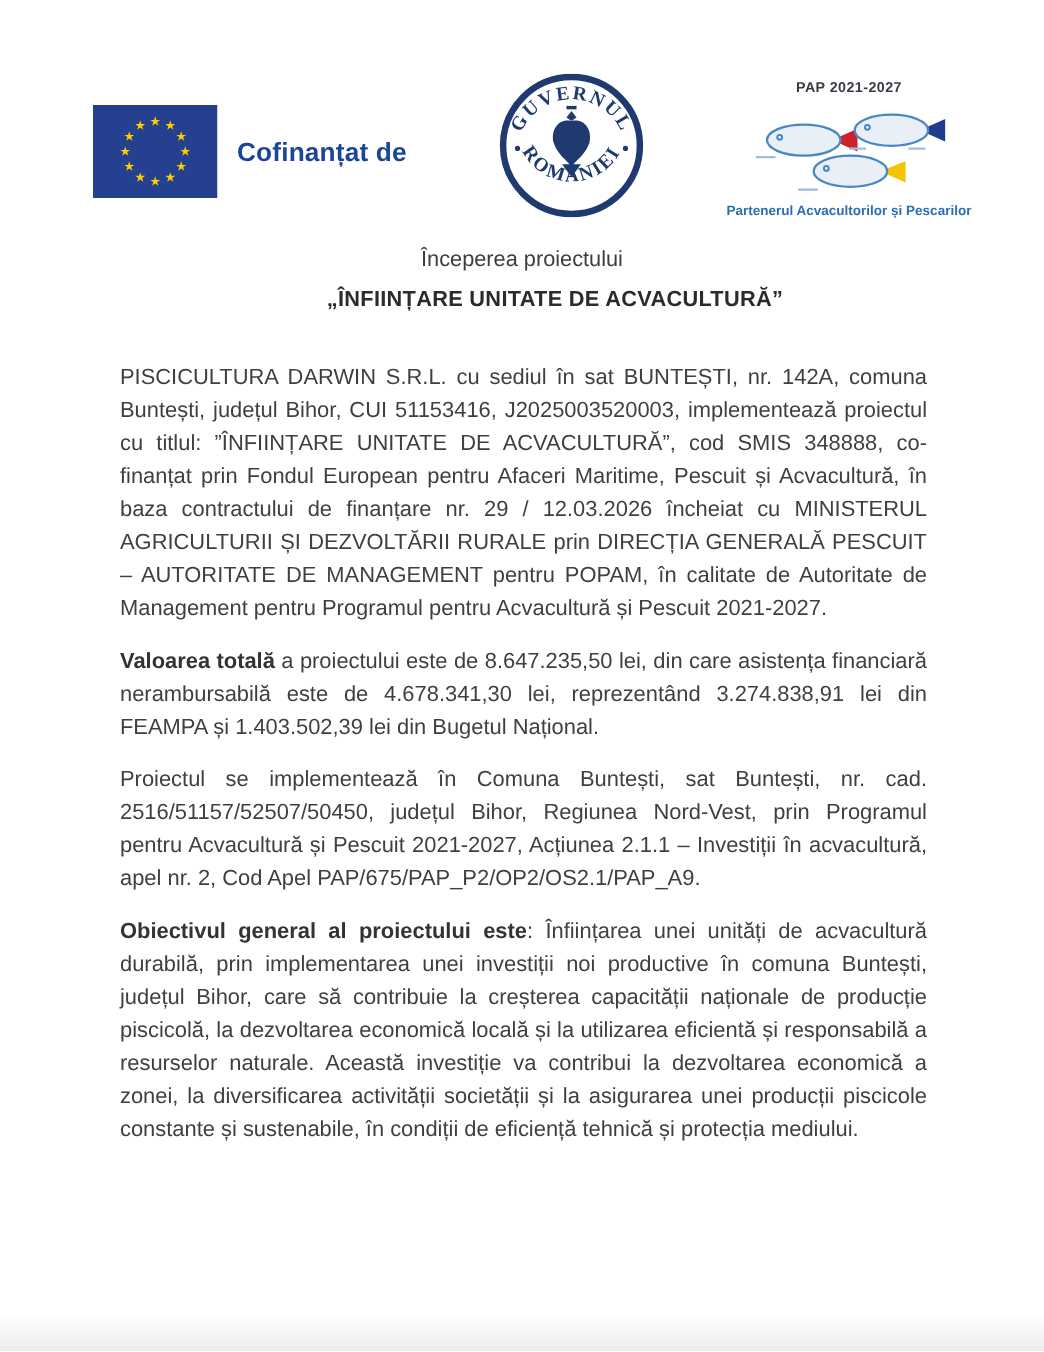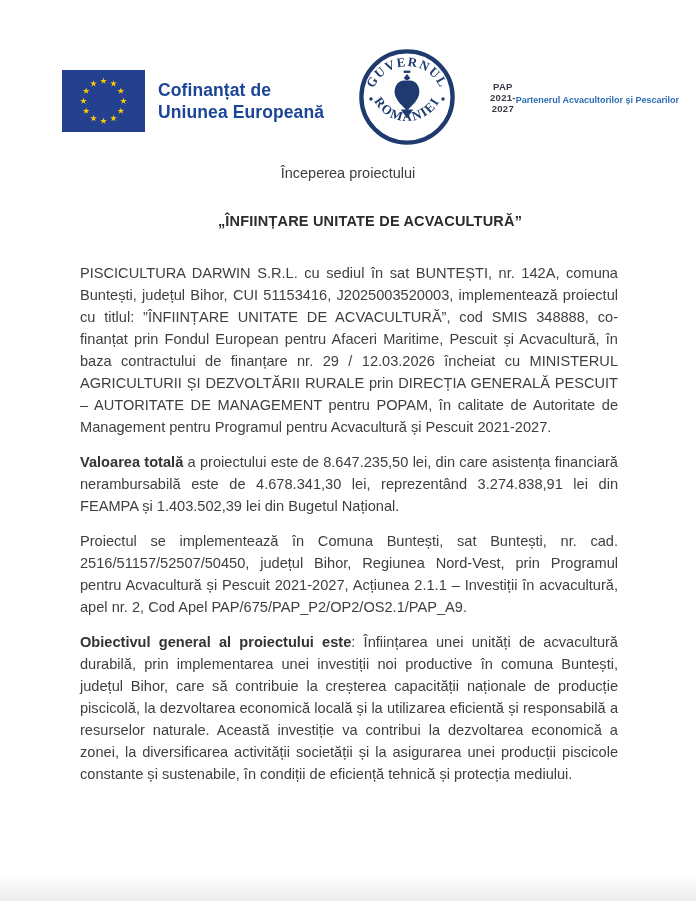--- a/index.html
+++ b/index.html
@@ -25,25 +25,24 @@
   .eu-text {
     color: #1b4596;
     font-weight: bold;
     font-size: 17.5px;
     line-height: 1.28;
     letter-spacing: 0.1px;
   }
   .gov-logo { display: block; margin-top: -8px; }
   .pap-block {
     display: flex;
-    flex-direction: row;
+    flex-direction: column;
     align-items: center;
     width: 152px;
     margin-top: -4px;
-    text-align: center;
   }
   .pap-top {
     font-size: 9.5px;
     font-weight: bold;
     color: #3a3a44;
     letter-spacing: 0.3px;
     margin-bottom: 3px;
   }
   .pap-bottom {
     font-size: 9px;
@@ -61,21 +60,21 @@
     font-weight: bold;
     letter-spacing: 0.2px;
   }
   .doc-subtitle {
     margin-top: 15px;
     text-align: center;
     color: #3d3d3d;
     font-size: 14.5px;
   }
   .project-title {
-    margin-top: 32px;
+    margin-top: 11px;
     text-align: center;
     color: #2b2b2b;
     font-size: 14.5px;
     font-weight: bold;
     letter-spacing: 0.2px;
     padding-left: 44px;
   }
   .date-line {
     margin-top: 15px;
     padding: 0 78px 0 80px;
@@ -128,21 +127,20 @@
         <use href="#star" transform="translate(51.5,48.32)"></use>
         <use href="#star" transform="translate(41.5,51)"></use>
         <use href="#star" transform="translate(31.5,48.32)"></use>
         <use href="#star" transform="translate(24.18,41)"></use>
         <use href="#star" transform="translate(21.5,31)"></use>
         <use href="#star" transform="translate(24.18,21)"></use>
         <use href="#star" transform="translate(31.5,13.68)"></use>
       </svg>
       <div class="eu-text">
         <div>Cofinanțat de</div>
-        <div>Uniunea Europeană</div>
       </div>
     </div>
 
     <svg class="gov-logo" width="96" height="96" viewBox="0 0 100 100">
       <defs>
         <path id="arcTop" d="M 12 56 A 38 38 0 0 1 88 56"></path>
         <path id="arcBottom" d="M 13 47 A 38.5 38.5 0 0 0 87 47"></path>
       </defs>
       <circle cx="50" cy="50" r="47.5" fill="#ffffff" stroke="#1e3a6e" stroke-width="4.5"></circle>
       <text font-family="Liberation Serif, serif" font-size="13.5" font-weight="bold" fill="#1e3a6e" letter-spacing="1.5">

